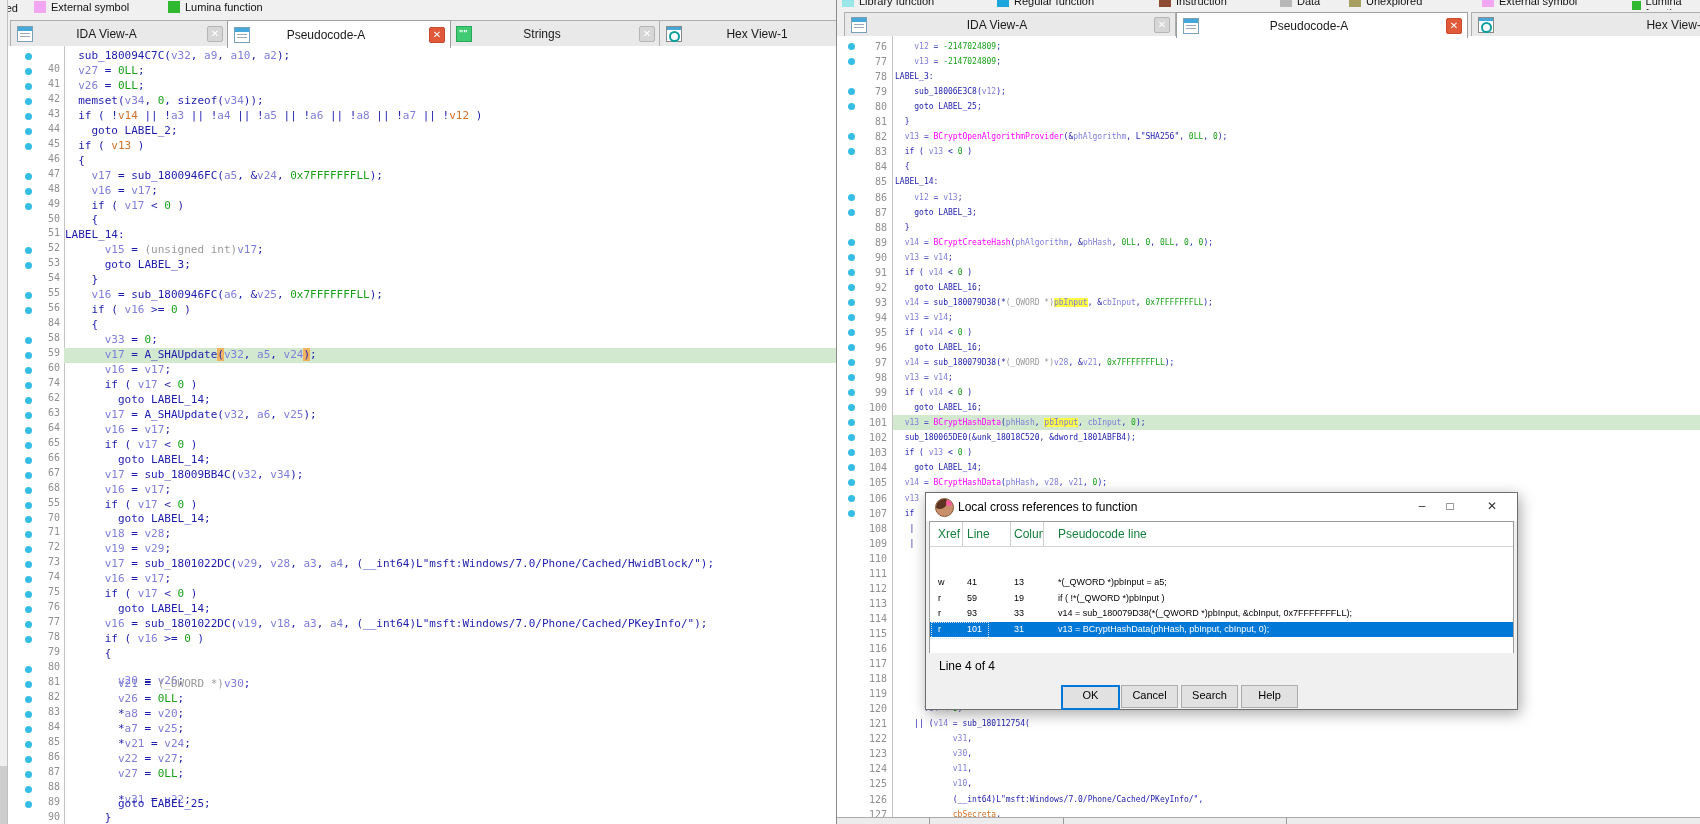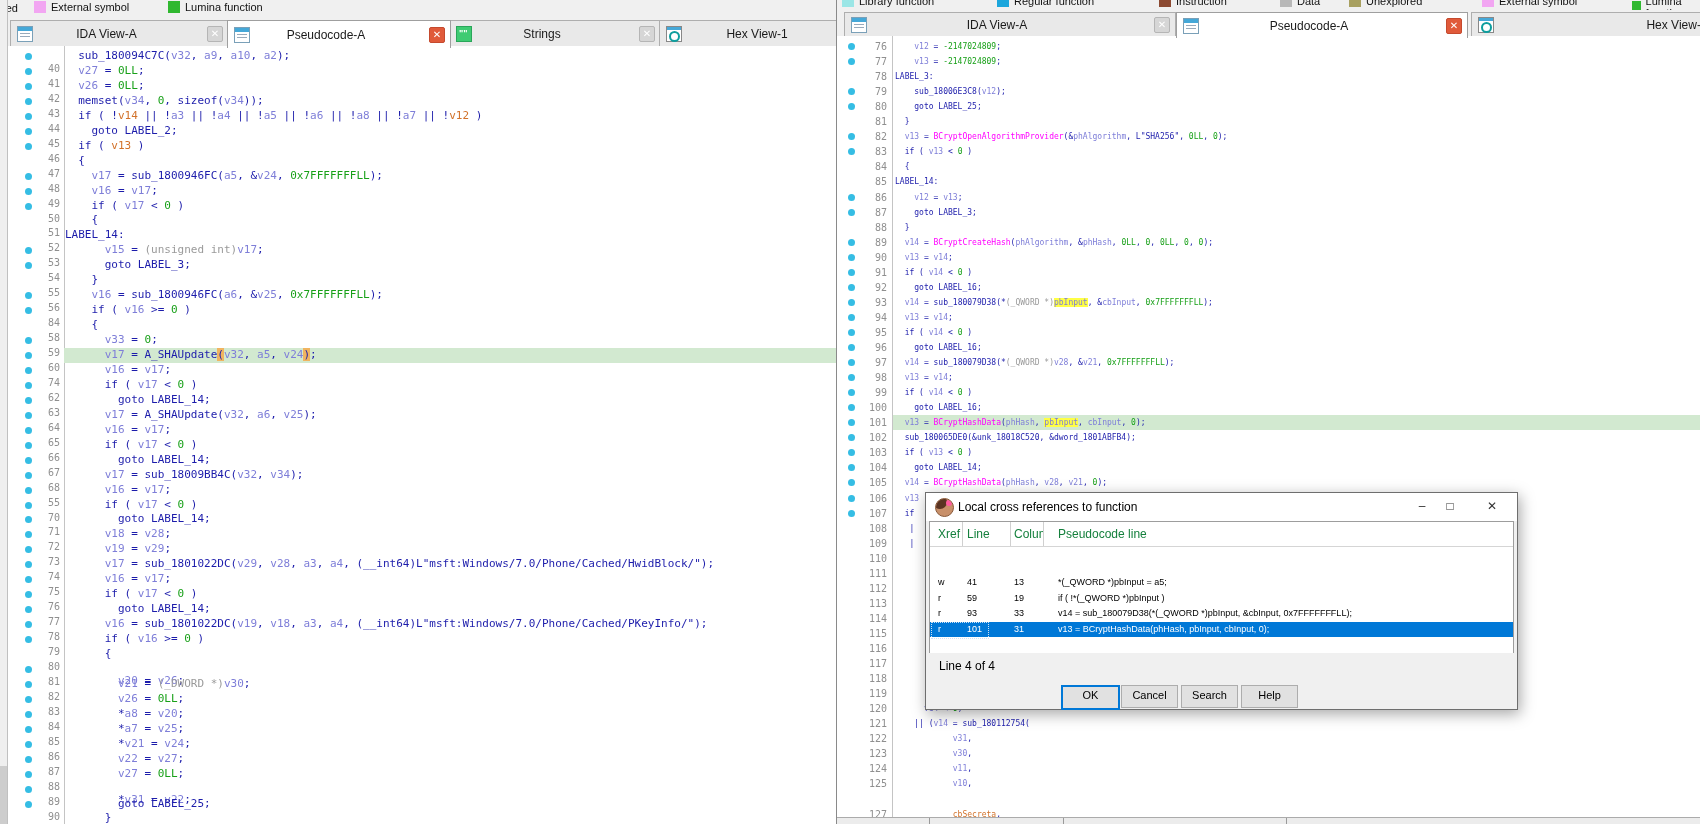--- a/index.html
+++ b/index.html
@@ -293,20 +293,21 @@
       <div class="code-line" style="top: 605px;"><div class="lnum">116</div><div class="ltext" style="white-space: pre;"></div></div>
       <div class="code-line" style="top: 620.05px;"><div class="lnum">117</div><div class="ltext" style="white-space: pre;"></div></div>
       <div class="code-line" style="top: 635.1px;"><div class="lnum">118</div><div class="ltext" style="white-space: pre;"></div></div>
       <div class="code-line" style="top: 650.15px;"><div class="lnum">119</div><div class="ltext" style="white-space: pre;"></div></div>
       <div class="code-line" style="top: 665.2px;"><div class="lnum">120</div><div class="ltext" style="white-space: pre;"><span class="tk-d">      </span><span class="tk-v">v14</span><span class="tk-d"> &lt; </span><span class="tk-n">0</span><span class="tk-d">)</span></div></div>
       <div class="code-line" style="top: 680.25px;"><div class="lnum">121</div><div class="ltext" style="white-space: pre;"><span class="tk-d">    || (</span><span class="tk-v">v14</span><span class="tk-d"> = sub_180112754(</span></div></div>
       <div class="code-line" style="top: 695.3px;"><div class="lnum">122</div><div class="ltext" style="white-space: pre;"><span class="tk-d">            </span><span class="tk-v">v31</span><span class="tk-d">,</span></div></div>
       <div class="code-line" style="top: 710.35px;"><div class="lnum">123</div><div class="ltext" style="white-space: pre;"><span class="tk-d">            </span><span class="tk-v">v30</span><span class="tk-d">,</span></div></div>
       <div class="code-line" style="top: 725.4px;"><div class="lnum">124</div><div class="ltext" style="white-space: pre;"><span class="tk-d">            </span><span class="tk-v">v11</span><span class="tk-d">,</span></div></div>
       <div class="code-line" style="top: 740.45px;"><div class="lnum">125</div><div class="ltext" style="white-space: pre;"><span class="tk-d">            </span><span class="tk-v">v10</span><span class="tk-d">,</span></div></div>
+      <div class="code-line" style="top: 755.5px;"><div class="lnum">126</div><div class="ltext" style="white-space: pre;"><span class="tk-d">            (__int64)L"msft:Windows/7.0/Phone/Cached/PKeyInfo/",</span></div></div>
       <div class="code-line" style="top: 770.55px;"><div class="lnum">127</div><div class="ltext" style="white-space: pre;"><span class="tk-d">            </span><span class="tk-o">cbSecreta</span><span class="tk-d">,</span></div></div>
     </div>
   <div id="right-bottom" class="abs">
     <div class="tick" style="left:92px;"></div>
     <div class="tick" style="left:226px;"></div>
     <div class="tick" style="left:449px;"></div>
   </div>
 </div>
 
 <div id="dialog" class="abs">

